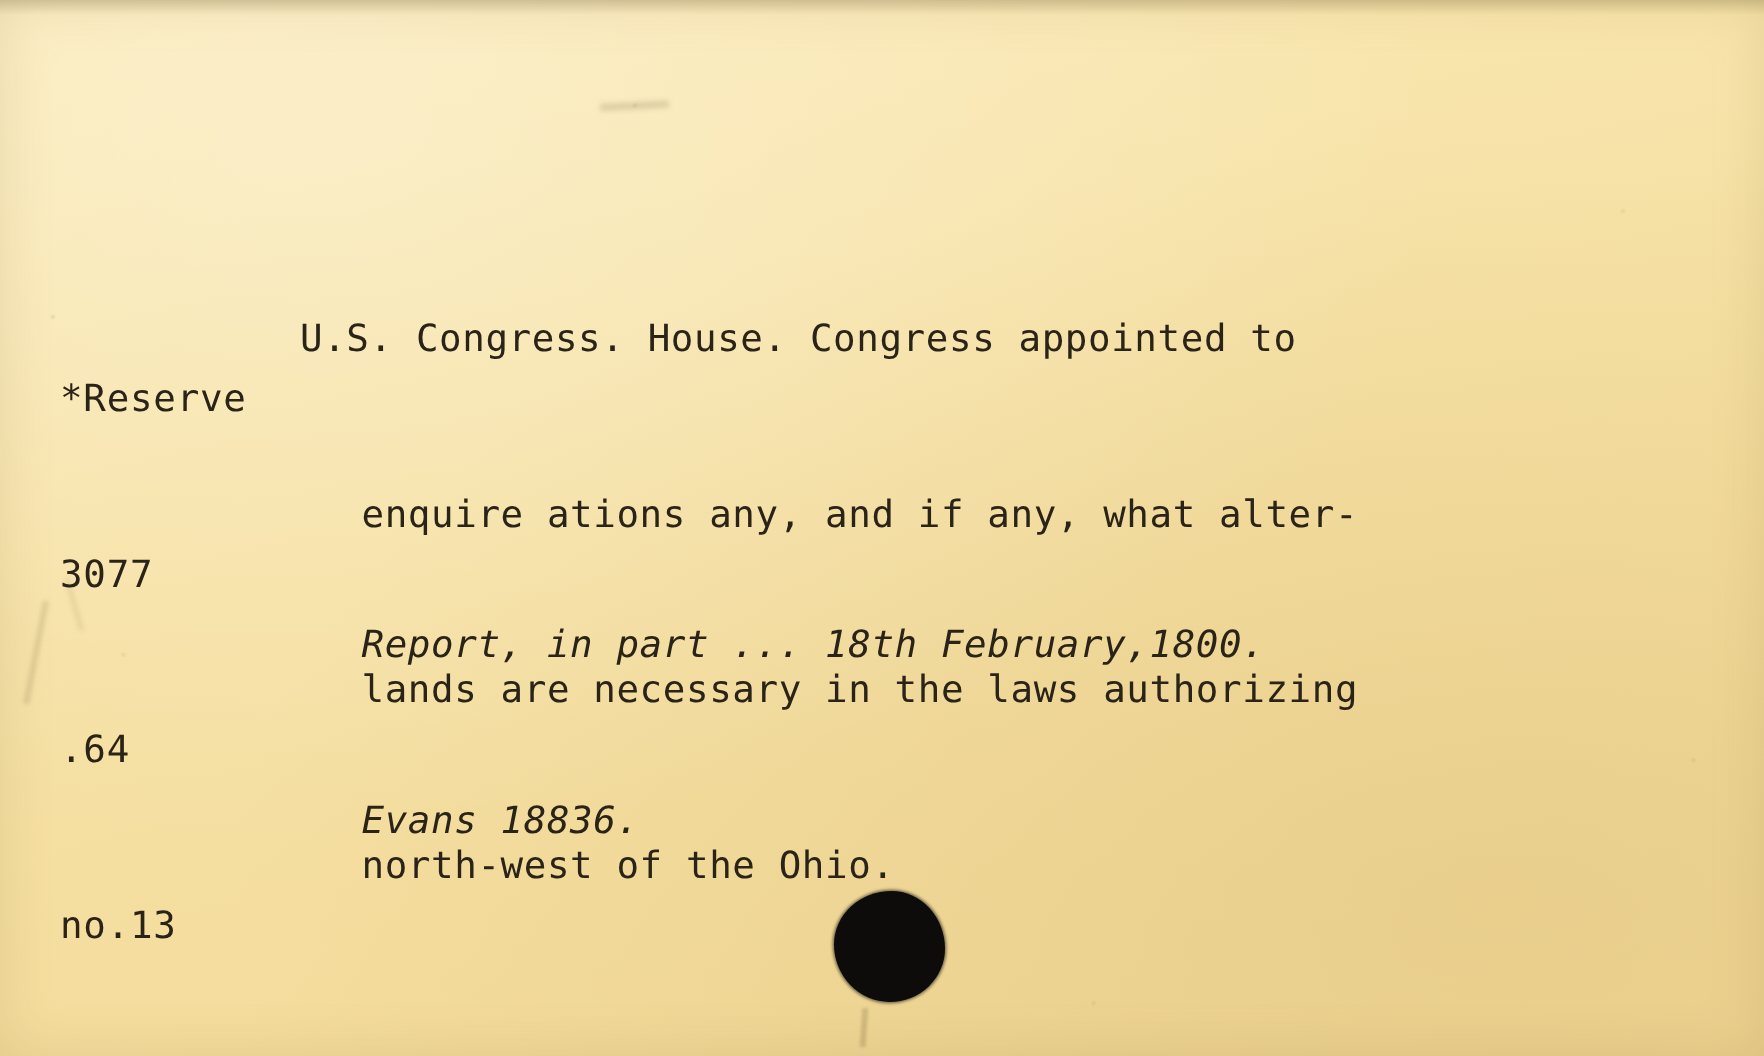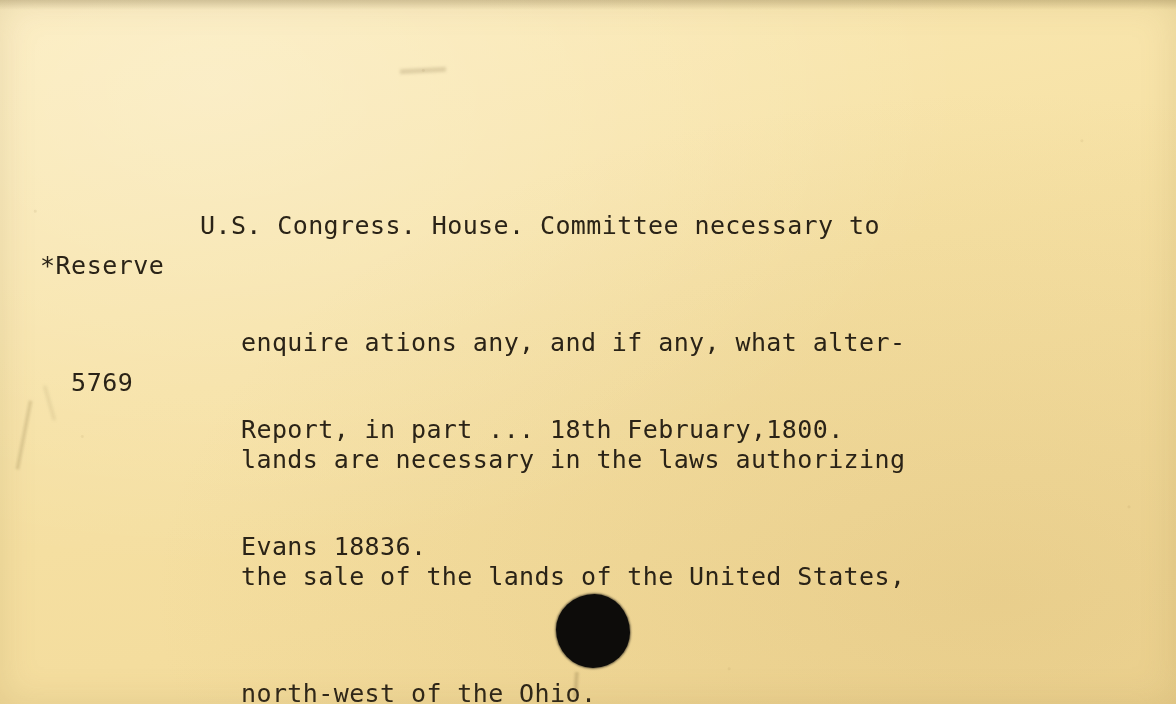--- a/index.html
+++ b/index.html
@@ -70,21 +70,21 @@
   
   .call-number {
     position: absolute;
     left: 40px;
     top: 168px;
     font-size: 25px;
     line-height: 39px;
     letter-spacing: 0.5px;
     white-space: pre;
   }
-  .call-number div { white-space: pre; text-align: center; }
+  .call-number div { white-space: pre; }
 
   .entry {
     position: absolute;
     left: 200px;
     top: 128px;
     font-size: 25px;
     line-height: 39px;
     letter-spacing: 0.4px;
     white-space: pre;
   }
@@ -93,21 +93,21 @@
 
   .block2 {
     position: absolute;
     left: 241px;
     top: 332px;
     font-size: 25px;
     line-height: 39px;
     letter-spacing: 0.4px;
     white-space: pre;
   }
-  .block2 .line { white-space: pre; }
+  .block2 .line { white-space: pre; font-style: italic; }
 
   
   .punch-hole {
     position: absolute;
     left: 556px;
     top: 594px;
     width: 74px;
     height: 74px;
     background: #0d0c0a;
     border-radius: 52% 48% 50% 50% / 48% 52% 48% 52%;
@@ -132,28 +132,29 @@
 
 <div class="card">
   <div class="grain"></div>
   <div class="smudge-top"></div>
   <div class="smudge-left"></div>
   <div class="smudge-left2"></div>
   <div class="smudge-bottom"></div>
 
   <div class="call-number">
     <div>*Reserve</div>
-    <div>5769</div>
+    <div>3077</div>
+    <div>.64</div>
+    <div>no.13</div>
   </div>
 
   <div class="entry">
-    <div class="line">U.S. Congress. House. Committee necessary to</div>
+    <div class="line">U.S. Congress. House. Congress appointed to</div>
     <div class="line"><span class="indent"></span><span>enquire ations any, and if any, what alter-</span></div>
     <div class="line"><span class="indent"></span><span>lands are necessary in the laws authorizing</span></div>
-    <div class="line"><span class="indent"></span><span>the sale of the lands of the United States,</span></div>
     <div class="line"><span class="indent"></span><span>north-west of the Ohio.</span></div>
   </div>
 
   <div class="block2">
     <div class="line">Report, in part ... 18th February,1800.</div>
     <div class="line">Evans 18836.</div>
   </div>
 
   <div class="punch-hole"></div>
   <div class="edge"></div>

